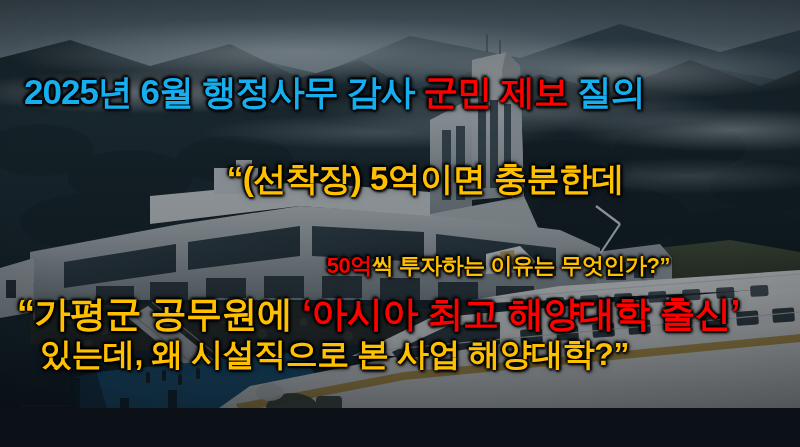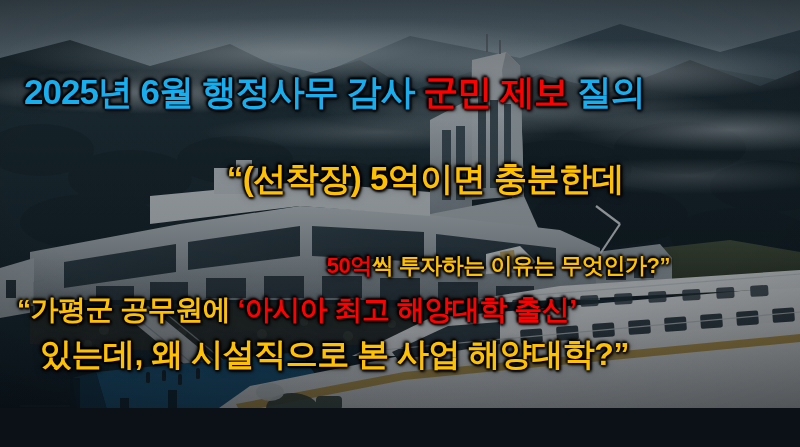--- a/index.html
+++ b/index.html
@@ -49,21 +49,21 @@
     text-shadow:
       -2px 0 2px rgba(0,0,0,.85),  2px 0 2px rgba(0,0,0,.85),
        0 -2px 2px rgba(0,0,0,.85),  0 2px 2px rgba(0,0,0,.85),
       -2px -2px 3px rgba(0,0,0,.7), 2px 2px 3px rgba(0,0,0,.7),
        0 0 9px rgba(0,0,0,.55);
   }
 
   #title{left:24px;top:74px;font-size:35px;letter-spacing:-1px;}
   #q1l1{right:176px;top:162px;font-size:33px;}
   #q1l2{right:130px;top:207px;font-size:22px;margin-top:48px;}
-  #q2l1{left:17px;top:296px;font-size:28px;}
+  #q2l1{left:17px;top:296px;font-size:36px;}
   #q2l2{left:40px;top:338px;font-size:32px;}
 </style>
 </head>
 <body>
 
 <div id="stage">
 
   <div id="photo">
     <svg viewBox="0 0 800 447" preserveAspectRatio="none" aria-hidden="true">
       <defs>

